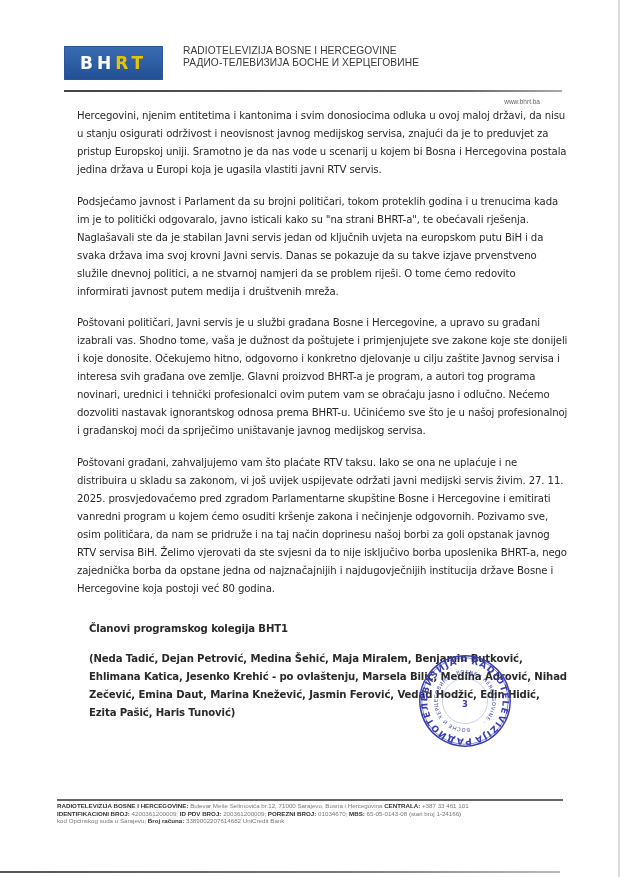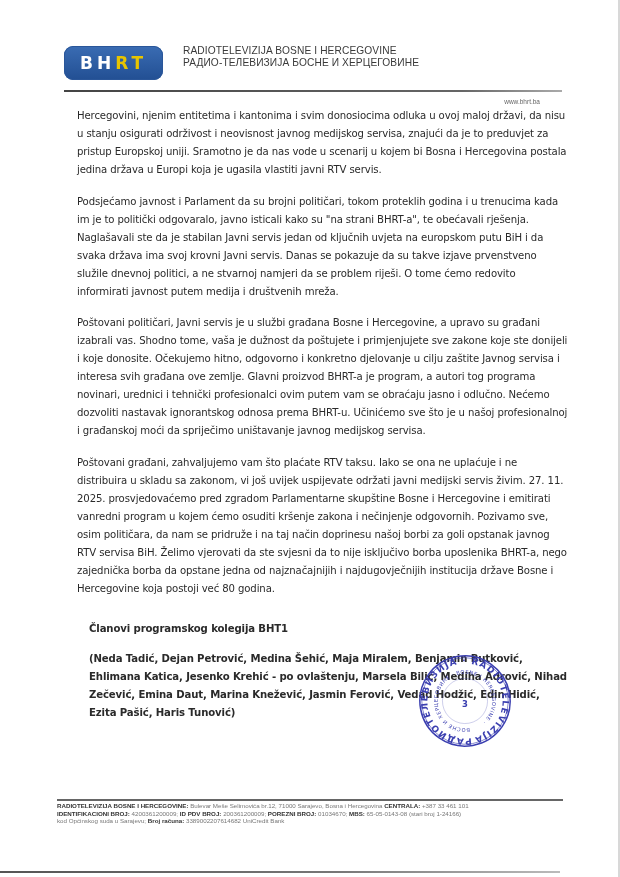--- a/index.html
+++ b/index.html
@@ -1,21 +1,21 @@
 <!DOCTYPE html>
 <html><head>
 <meta charset="utf-8">
 <style>
   html, body { margin: 0; padding: 0; background: #ffffff; }
   body { width: 620px; height: 877px; position: relative; overflow: hidden; font-family: "Liberation Sans", sans-serif; color: #222; }
   .page { position: absolute; inset: 0; background: #fff; }
   .right-edge { position: absolute; right: 0; top: 0; width: 2px; height: 877px; background: #d8d8d8; }
   .bottom-edge { position: absolute; left: 0; bottom: 4px; width: 560px; height: 2px; background: linear-gradient(to right, #555 0, #777 60%, #bbb 100%); }
 
-  .logo { position: absolute; left: 64px; top: 46px; width: 99px; height: 34px; border-radius: 9px;
+  .logo { position: absolute; left: 64px; top: 46px; width: 99px; height: 34px; border-radius: 1px;
           background: linear-gradient(#3a6cb3, #224f93); box-shadow: 0 0 0 1px #2a5699 inset;
           display: flex; align-items: center; justify-content: center; }
   .logo span { font-family: "DejaVu Sans", sans-serif; font-weight: bold; font-size: 17px; letter-spacing: 4px; color: #fff; }
   .logo .acc { color: #e7c400; }
 
   .head-lines { position: absolute; left: 183px; top: 45px; font-size: 10.2px; line-height: 12.4px; color: #3a3a3a; letter-spacing: 0.1px; }
   .head-rule { position: absolute; left: 64px; top: 90px; width: 498px; height: 2px; background: linear-gradient(to right, #444, #666 80%, #aaa); }
   .web { position: absolute; right: 80px; top: 98px; font-size: 6.5px; color: #666; }
 
   .body { position: absolute; left: 77px; top: 107px; width: 492px; font-family: "DejaVu Sans", sans-serif; font-size: 10.15px; line-height: 18px; color: #2a2a2a; letter-spacing: -0.12px; }

